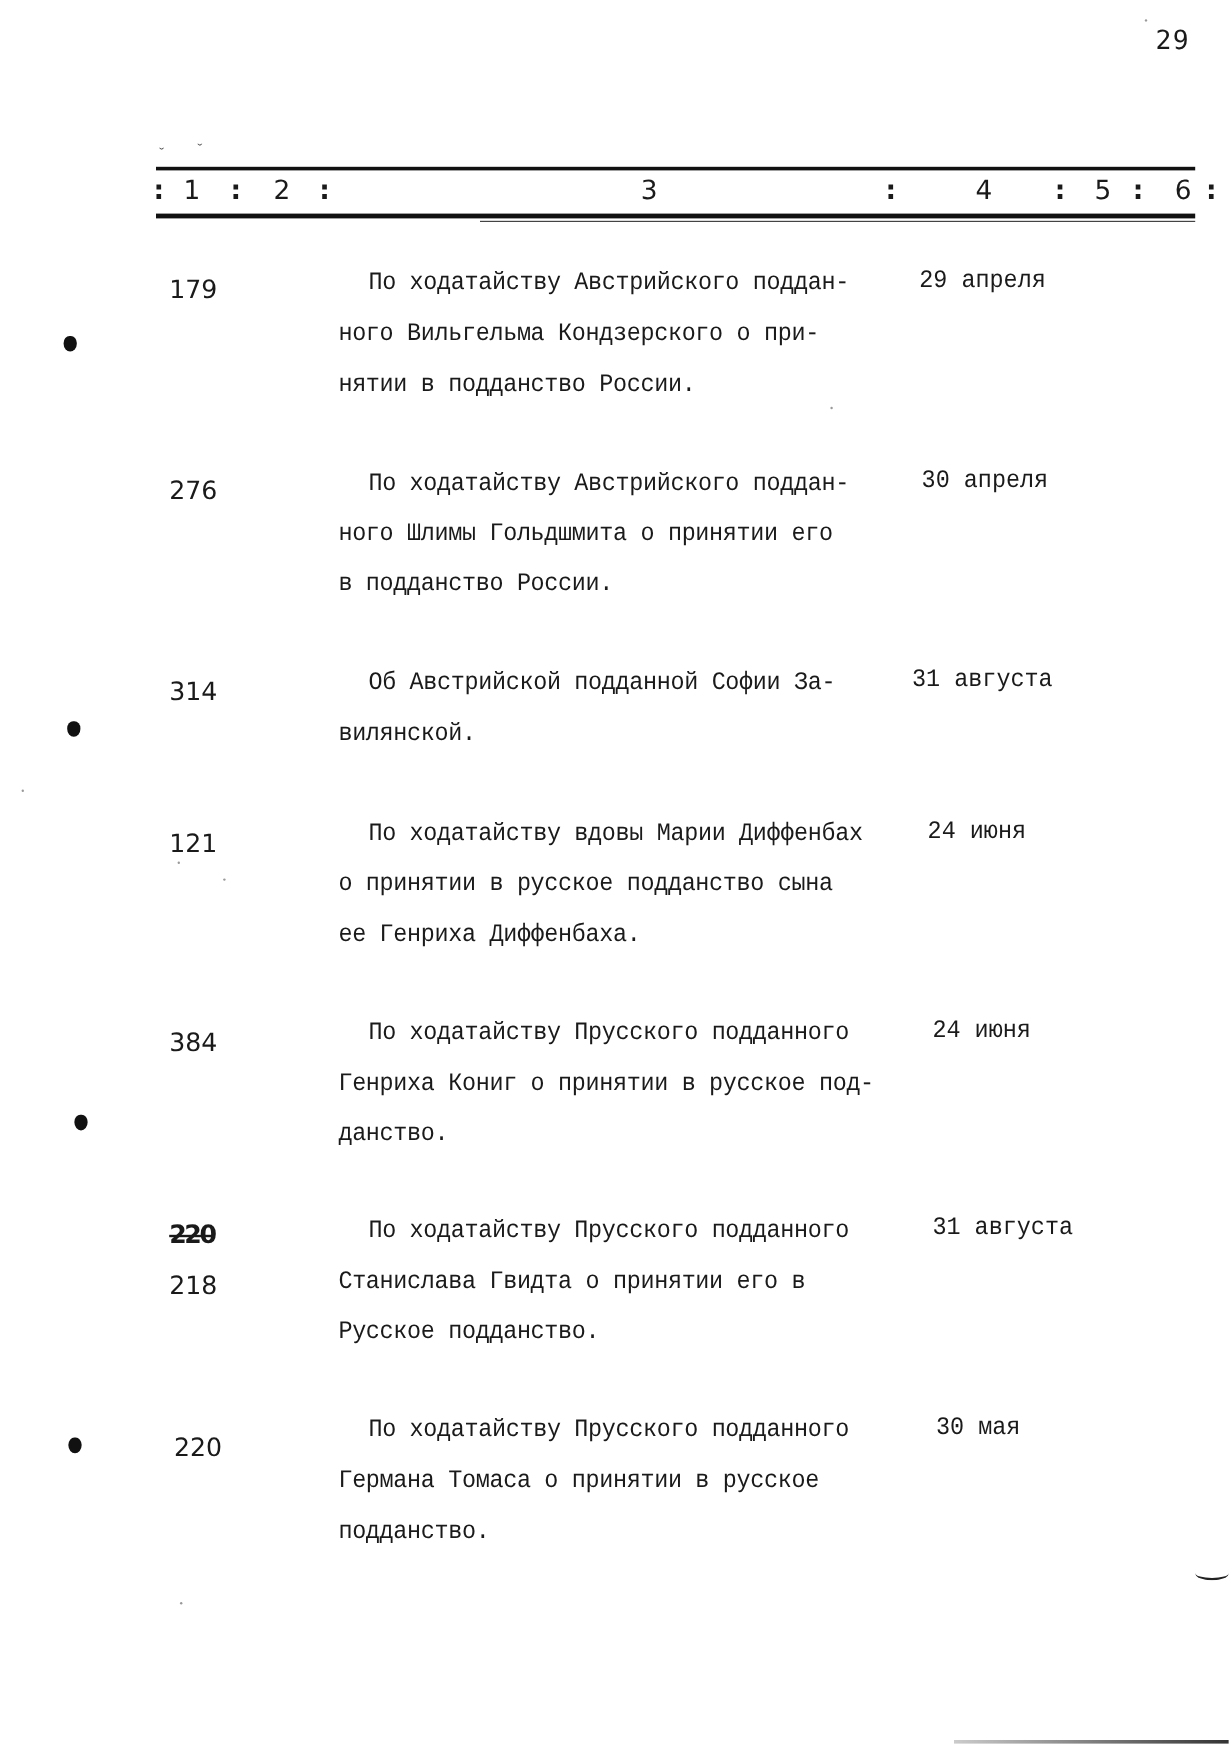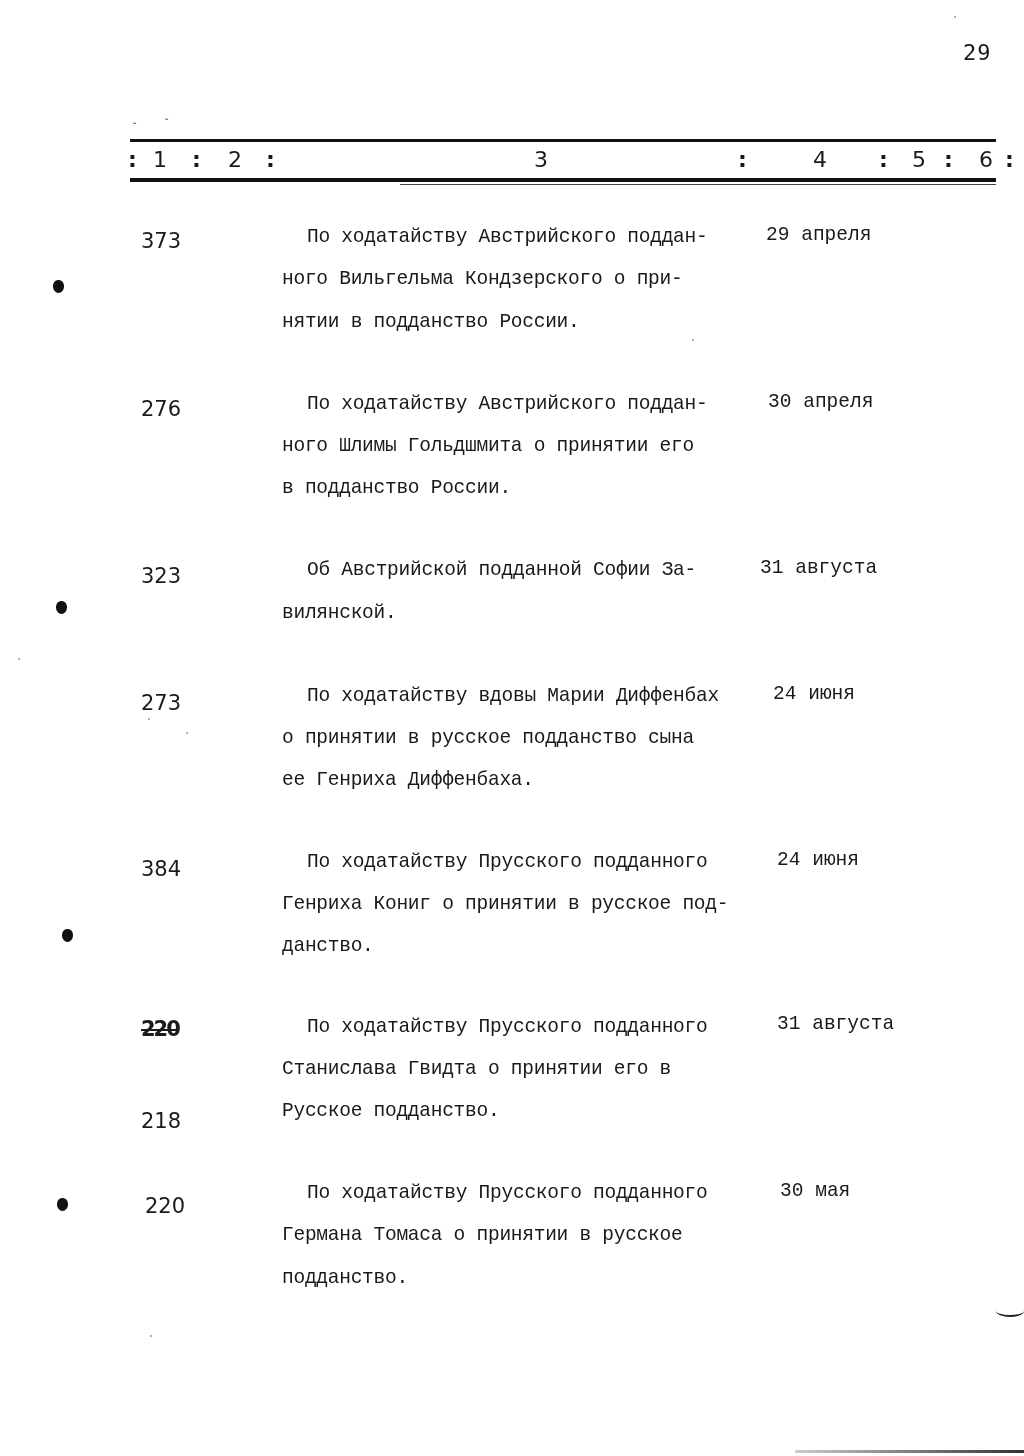--- a/index.html
+++ b/index.html
@@ -11,21 +11,21 @@
       width: 1024px;
       height: 1456px;
       position: relative;
       overflow: hidden;
       color: #1a1a1a;
       font-family: "Liberation Mono", "DejaVu Sans Mono", monospace;
     }
     .page-number {
       position: absolute;
       left: 963px;
-      top: 40px;
+      top: 22px;
       font-family: "DejaVu Sans Mono", monospace;
       font-size: 22px;
       letter-spacing: 1px;
     }
     .header-rule {
       position: absolute;
       left: 130px;
       width: 866px;
       background: #111;
     }
@@ -138,61 +138,61 @@
   <span class="col-header" style="left:912px;">5</span>
   <span class="sep" style="left:944px;">:</span>
   <span class="col-header" style="left:979px;">6</span>
   <span class="sep" style="left:1005px;">:</span>
 </div>
 
 <div class="header-rule rule-bottom"></div>
 <div class="header-rule rule-bottom-thin"></div>
 
 <div>
-  <div class="entry-num" style="top:228px;">373</div>
+  <div class="entry-num" style="top:228px;">179</div>
   <div class="entry-line" style="left:307px;top:224px;">По ходатайству Австрийского поддан-</div>
   <div class="entry-line" style="left:282px;top:266px;">ного Вильгельма Кондзерского о при-</div>
   <div class="entry-line" style="left:282px;top:309px;">нятии в подданство России.</div>
   <div class="entry-date" style="left:766px;top:222px;">29 апреля</div>
 </div>
 
 <div>
   <div class="entry-num" style="top:396px;">276</div>
   <div class="entry-line" style="left:307px;top:391px;">По ходатайству Австрийского поддан-</div>
   <div class="entry-line" style="left:282px;top:433px;">ного Шлимы Гольдшмита о принятии его</div>
   <div class="entry-line" style="left:282px;top:475px;">в подданство России.</div>
   <div class="entry-date" style="left:768px;top:389px;">30 апреля</div>
 </div>
 
 <div>
-  <div class="entry-num" style="top:563px;">323</div>
+  <div class="entry-num" style="top:563px;">314</div>
   <div class="entry-line" style="left:307px;top:557px;">Об Австрийской подданной Софии За-</div>
   <div class="entry-line" style="left:282px;top:600px;">вилянской.</div>
   <div class="entry-date" style="left:760px;top:555px;">31 августа</div>
 </div>
 
 <div>
-  <div class="entry-num" style="top:690px;">273</div>
+  <div class="entry-num" style="top:690px;">121</div>
   <div class="entry-line" style="left:307px;top:683px;">По ходатайству вдовы Марии Диффенбах</div>
   <div class="entry-line" style="left:282px;top:725px;">о принятии в русское подданство сына</div>
   <div class="entry-line" style="left:282px;top:767px;">ее Генриха Диффенбаха.</div>
   <div class="entry-date" style="left:773px;top:681px;">24 июня</div>
 </div>
 
 <div>
   <div class="entry-num" style="top:856px;">384</div>
   <div class="entry-line" style="left:307px;top:849px;">По ходатайству Прусского подданного</div>
   <div class="entry-line" style="left:282px;top:891px;">Генриха Кониг о принятии в русское под-</div>
   <div class="entry-line" style="left:282px;top:933px;">данство.</div>
   <div class="entry-date" style="left:777px;top:847px;">24 июня</div>
 </div>
 
 <div>
   <div class="entry-num struck" style="top:1016px;">220</div>
-  <div class="entry-num" style="top:1108px;">218</div>
+  <div class="entry-num" style="top:1058px;">218</div>
   <div class="entry-line" style="left:307px;top:1014px;">По ходатайству Прусского подданного</div>
   <div class="entry-line" style="left:282px;top:1056px;">Станислава Гвидта о принятии его в</div>
   <div class="entry-line" style="left:282px;top:1098px;">Русское подданство.</div>
   <div class="entry-date" style="left:777px;top:1011px;">31 августа</div>
 </div>
 
 <div>
   <div class="entry-num" style="left:145px;top:1193px;">220</div>
   <div class="entry-line" style="left:307px;top:1180px;">По ходатайству Прусского подданного</div>
   <div class="entry-line" style="left:282px;top:1222px;">Германа Томаса о принятии в русское</div>

